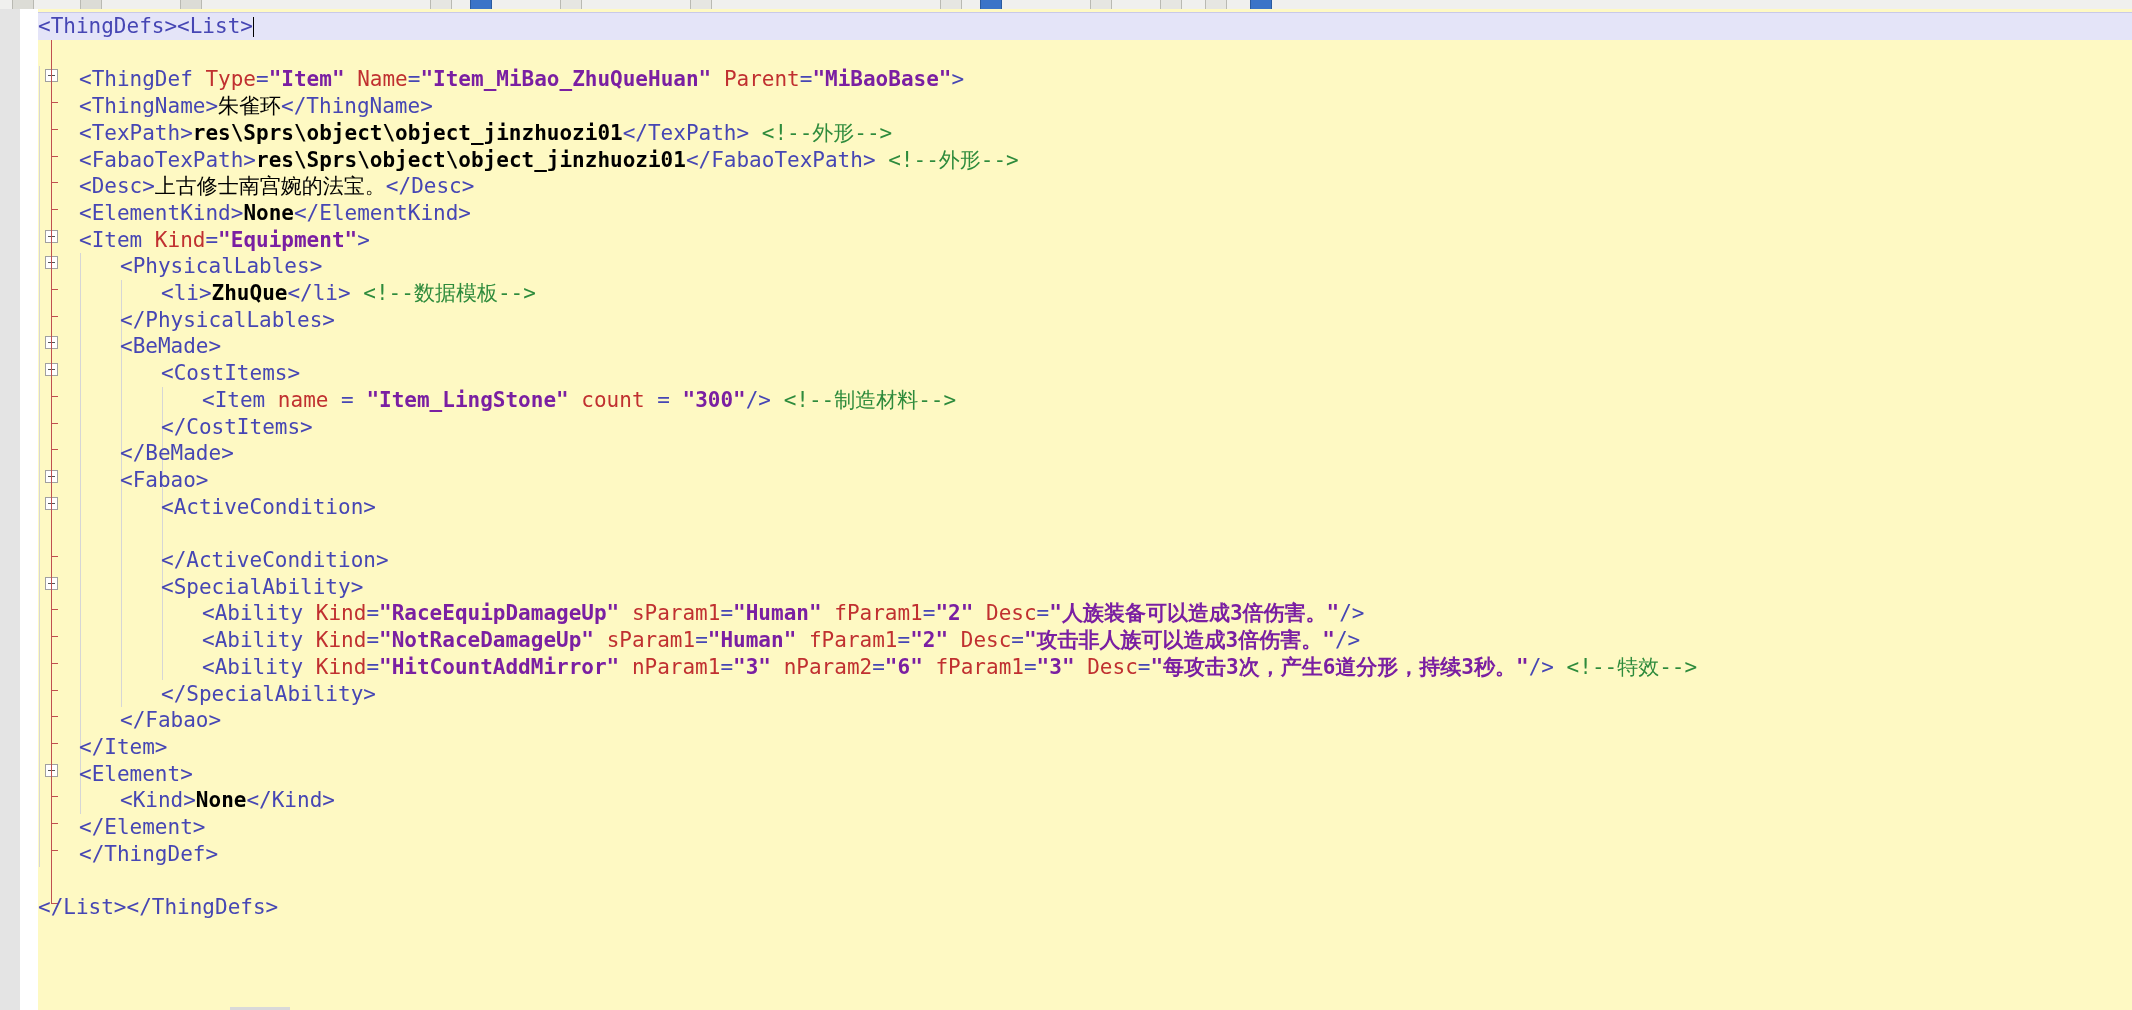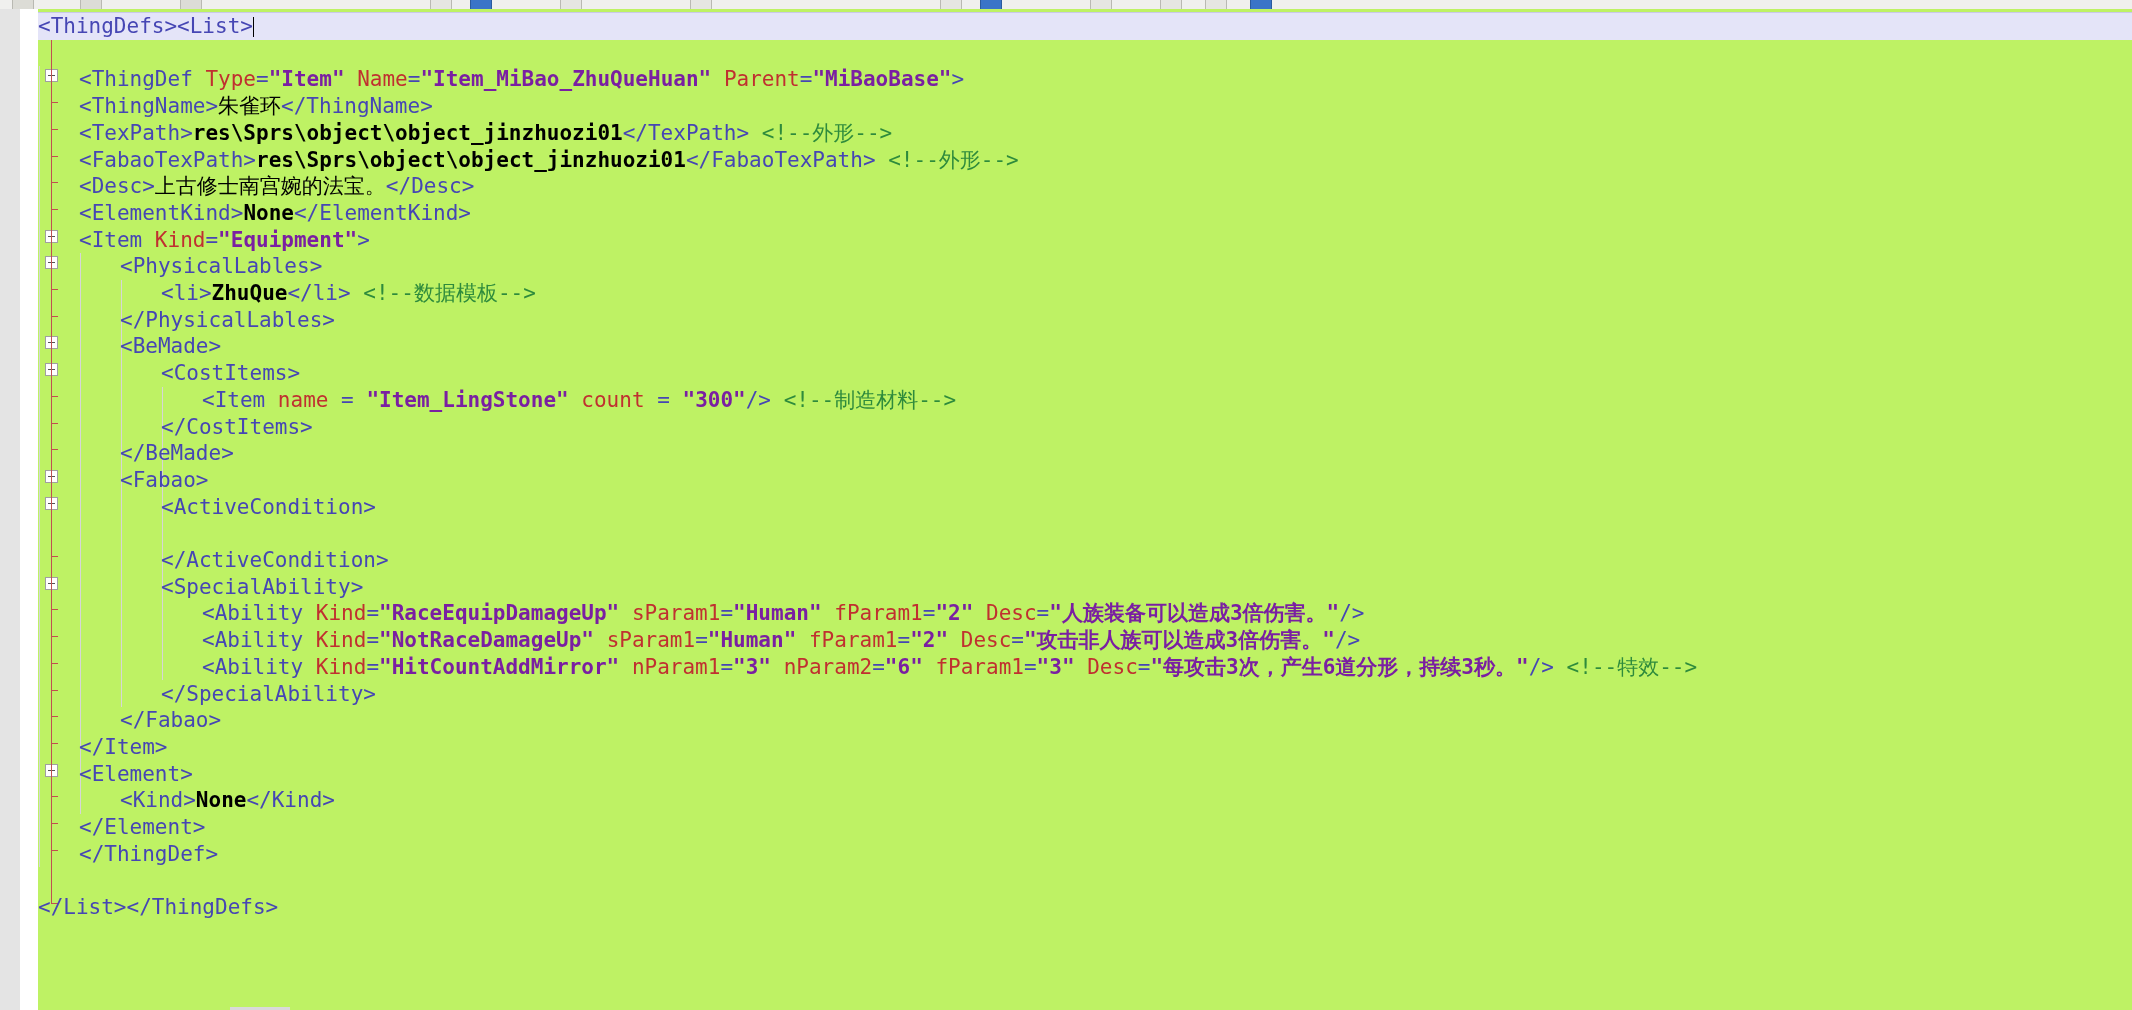--- a/index.html
+++ b/index.html
@@ -41,21 +41,21 @@
     border: 1px solid #2a5a9e;
   }
   .tb-btn.pale { background: #dcdcd6; }
 
   
   .editor {
     position: absolute;
     top: 9px; left: 0;
     width: 2132px;
     height: 1001px;
-    background: #bef264;
+    background: #fef9c3;
   }
 
   
   .sel-margin {
     position: absolute;
     top: 0; left: 0;
     width: 20px;
     height: 1001px;
     background: #e4e4e4;
   }

